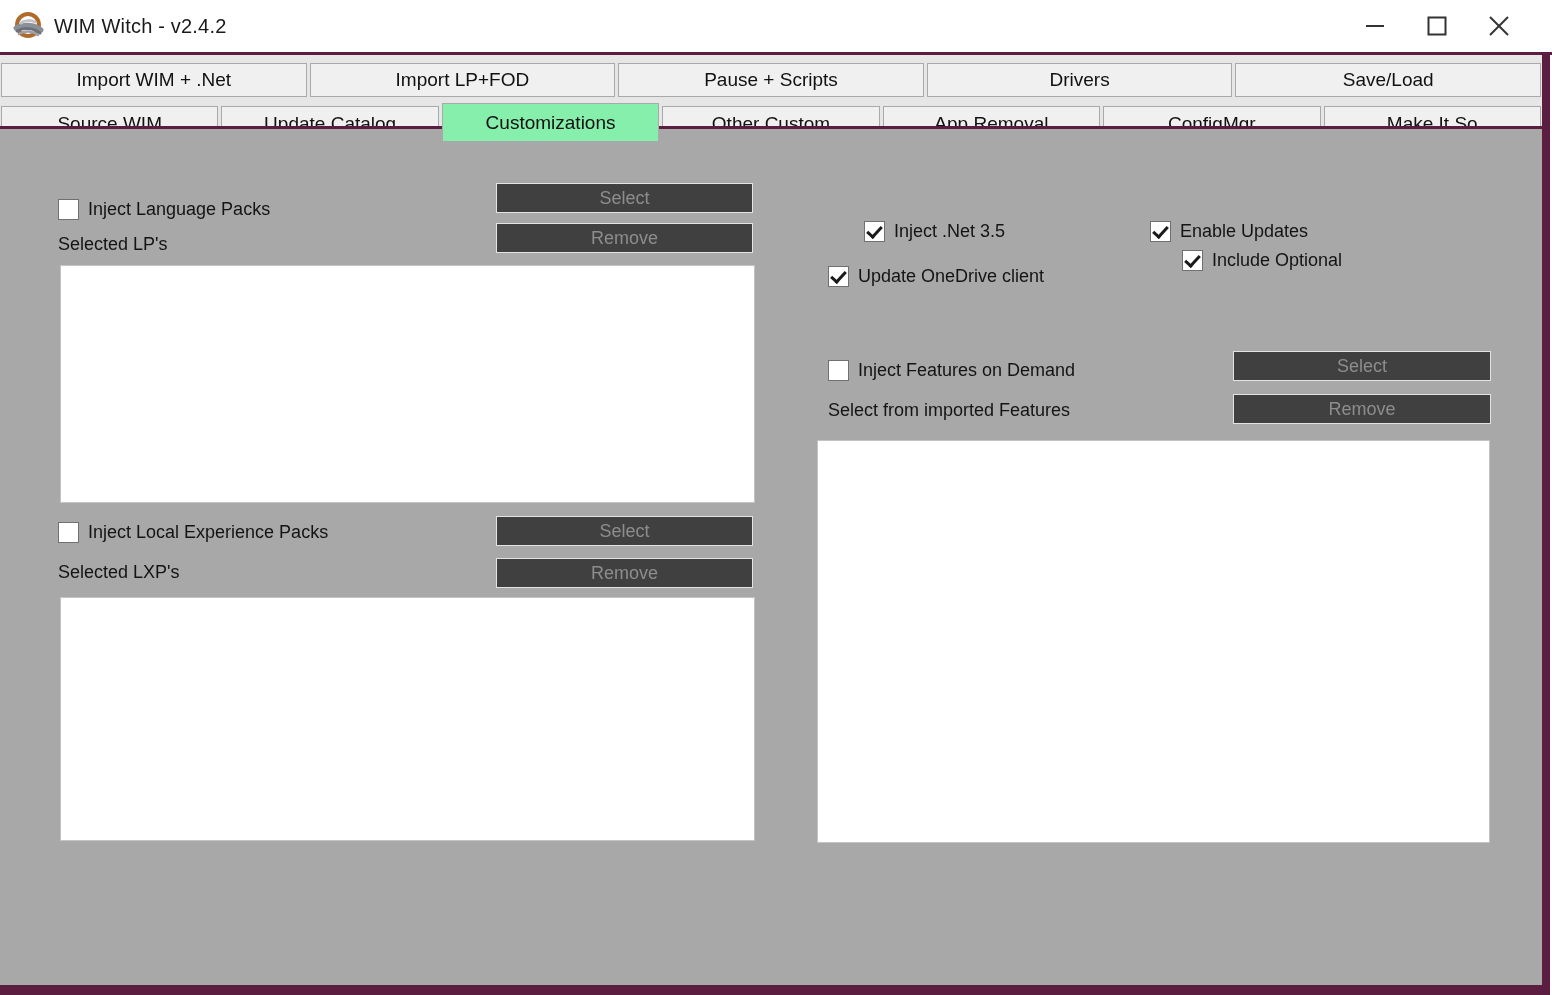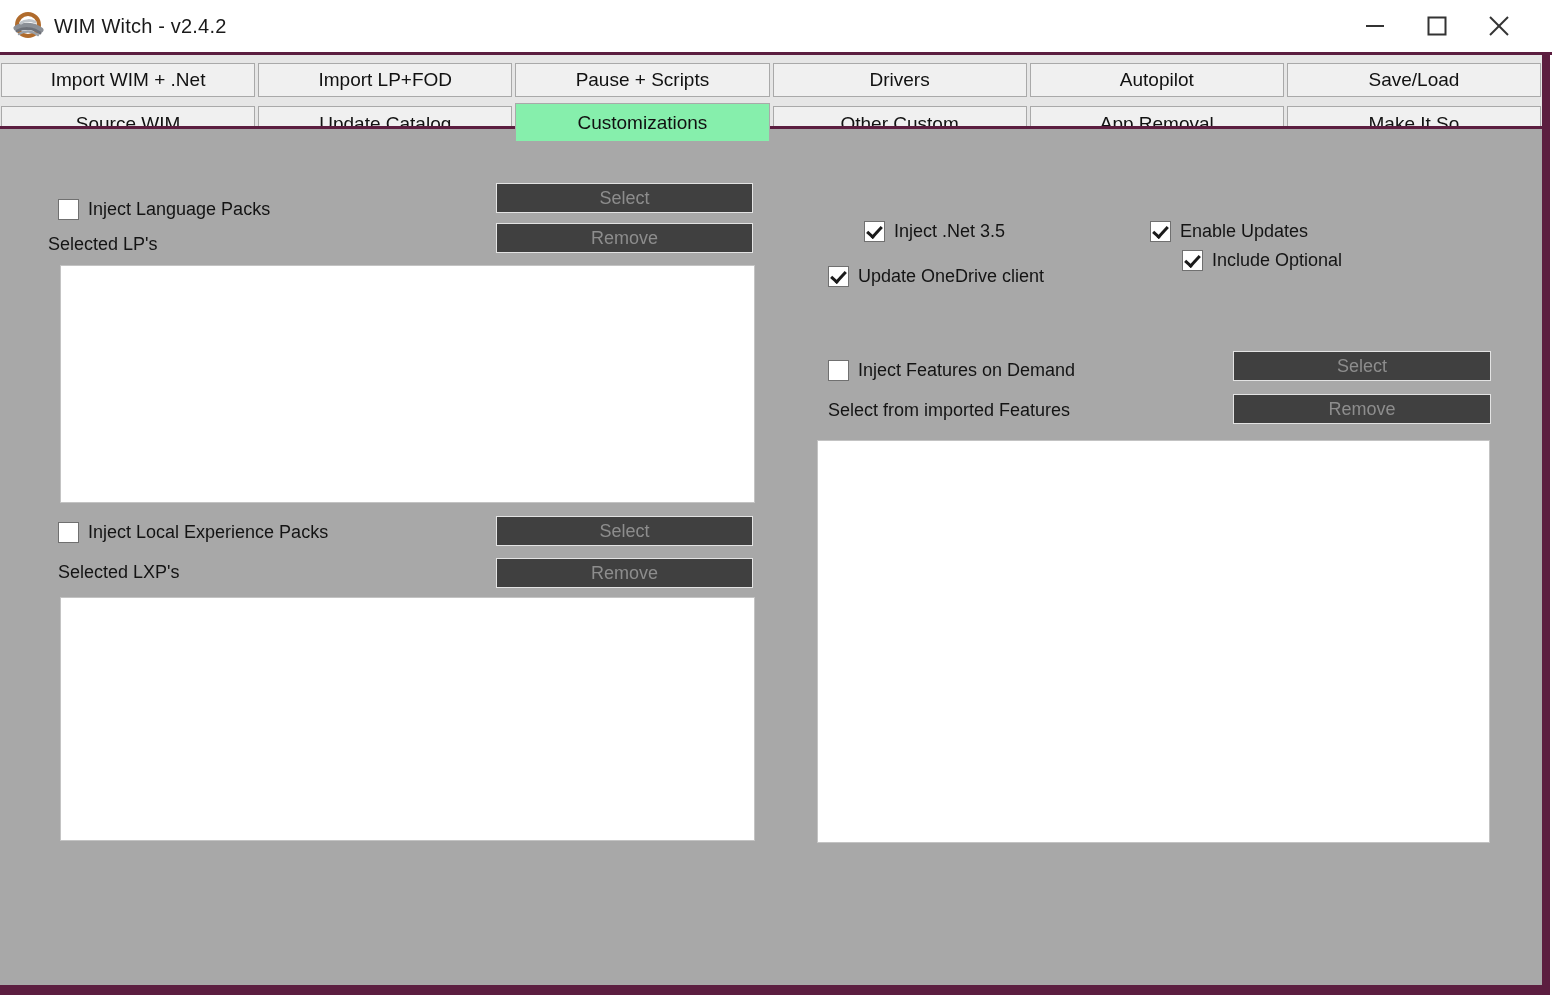--- a/index.html
+++ b/index.html
@@ -104,41 +104,41 @@
     </div>
   </div>
   <div class="titlebar-sep"></div>
 
   <div class="tabstrip">
     <div class="tabrow row1">
       <div class="tab">Import WIM + .Net</div>
       <div class="tab">Import LP+FOD</div>
       <div class="tab">Pause + Scripts</div>
       <div class="tab">Drivers</div>
-      <div class="tab">Autopilot</div>
       <div class="tab">Save/Load</div>
     </div>
     <div class="tabrow row2">
       <div class="tab">Source WIM</div>
       <div class="tab">Update Catalog</div>
       <div class="tab active">Customizations</div>
       <div class="tab">Other Custom</div>
       <div class="tab">App Removal</div>
+      <div class="tab">ConfigMgr</div>
       <div class="tab">Make It So</div>
     </div>
   </div>
   <div class="tabstrip-sep"></div>
 
   <div class="content"></div>
 
   <div class="abs cb-group" style="left:58px;top:199px;">
     <span class="cb"></span>
     <span class="lbl">Inject Language Packs</span>
   </div>
-  <div class="abs lbl" style="left:48px;top:234px;">Selected LP's</div>
+  <div class="abs lbl" style="left:58px;top:234px;">Selected LP's</div>
   <div class="abs wbtn" style="left:496px;top:183px;width:257px;height:30px;">Select</div>
   <div class="abs wbtn" style="left:496px;top:223px;width:257px;height:30px;">Remove</div>
   <div class="abs listbox" style="left:60px;top:265px;width:695px;height:238px;"></div>
 
   <div class="abs cb-group" style="left:58px;top:522px;">
     <span class="cb"></span>
     <span class="lbl">Inject Local Experience Packs</span>
   </div>
   <div class="abs lbl" style="left:58px;top:562px;">Selected LXP's</div>
   <div class="abs wbtn" style="left:496px;top:516px;width:257px;height:30px;">Select</div>

